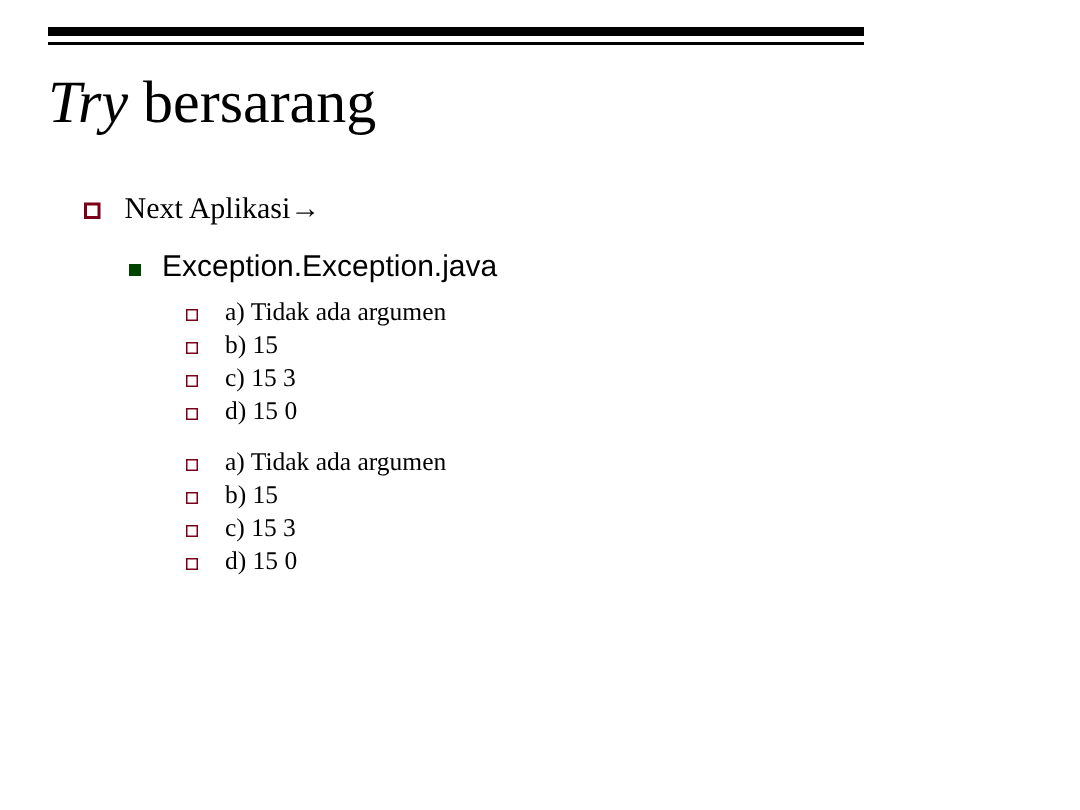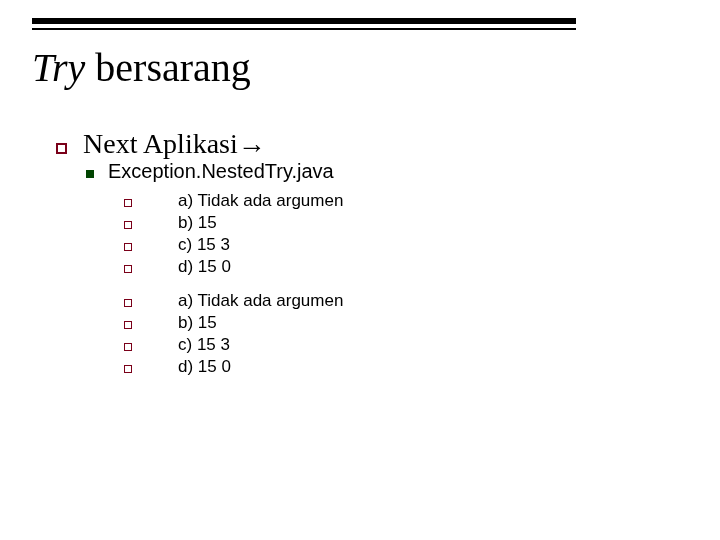--- a/index.html
+++ b/index.html
@@ -78,23 +78,23 @@
     display: inline-block;
     width: 8px;
     height: 8px;
     border: 1.5px solid #7a0019;
     box-sizing: border-box;
     margin-right: 18px;
     position: relative;
     top: 1px;
     flex: 0 0 auto;
   }
-  .lvl1 { font-family: "Times New Roman", serif; font-size: 28px; margin-bottom: 0; }
+  .lvl1 { font-family: "Times New Roman", serif; font-size: 20px; margin-bottom: 16px; }
   .lvl2 { font-family: Arial, Helvetica, sans-serif; font-size: 20px; margin-left: 30px; margin-bottom: 8px; }
-  .lvl3 { font-family: Liberation Sans, sans-serif; font-size: 17px; margin-left: 68px; margin-bottom: 2px; gap: 28px; }
+  .lvl3 { font-family: Liberation Serif, serif; font-size: 17px; margin-left: 68px; margin-bottom: 2px; }
   .group { margin-bottom: 14px; }
   .arrow { font-family: Arial, sans-serif; }
 </style>
 </head>
 <body>
 
 <div class="slide">
   <div class="rule-top"></div>
   <div class="rule-bottom"></div>
 
@@ -106,21 +106,21 @@
 
     <div class="row lvl1">
       <span class="b-hollow-sq"></span>
       <span>Next Aplikasi</span>
         <span class="arrow">→</span>
     </div>
 
     <div class="group">
       <div class="row lvl2">
         <span class="b-solid-sq"></span>
-        <span>Exception.NestedTry.java</span>
+        <span>Exception.Exception.java</span>
       </div>
       <div class="row lvl3">
         <span class="b-tiny-hollow"></span>
         <span>a) Tidak ada argumen</span>
       </div>
       <div class="row lvl3">
         <span class="b-tiny-hollow"></span>
         <span>b) 15</span>
       </div>
       <div class="row lvl3">

